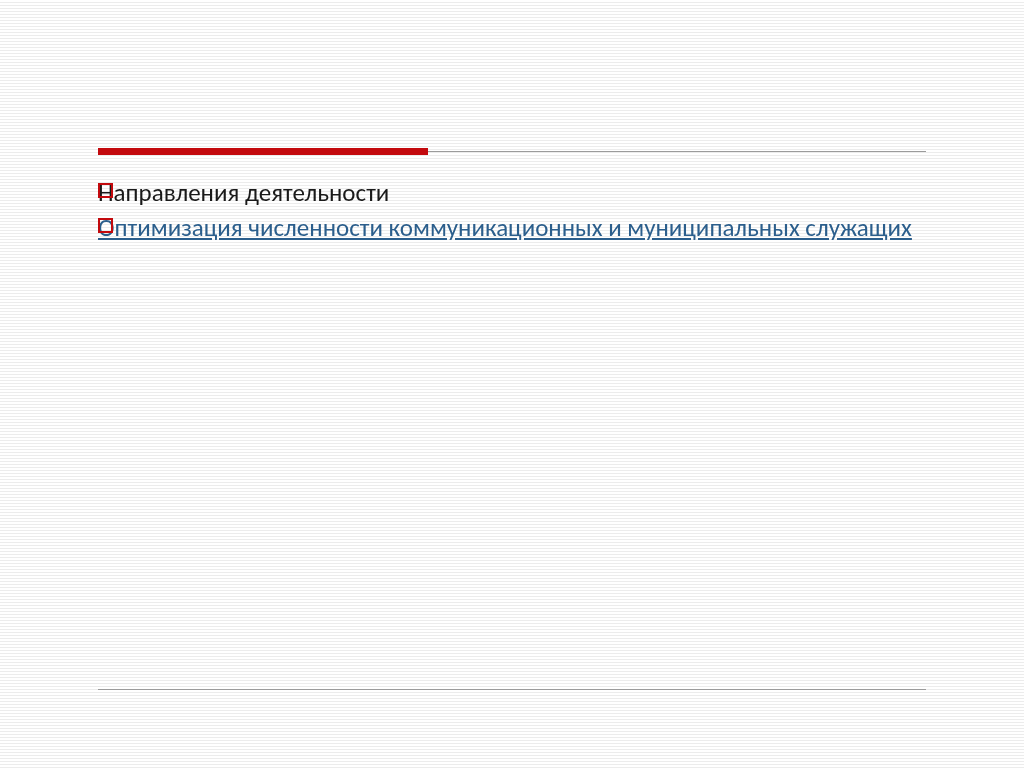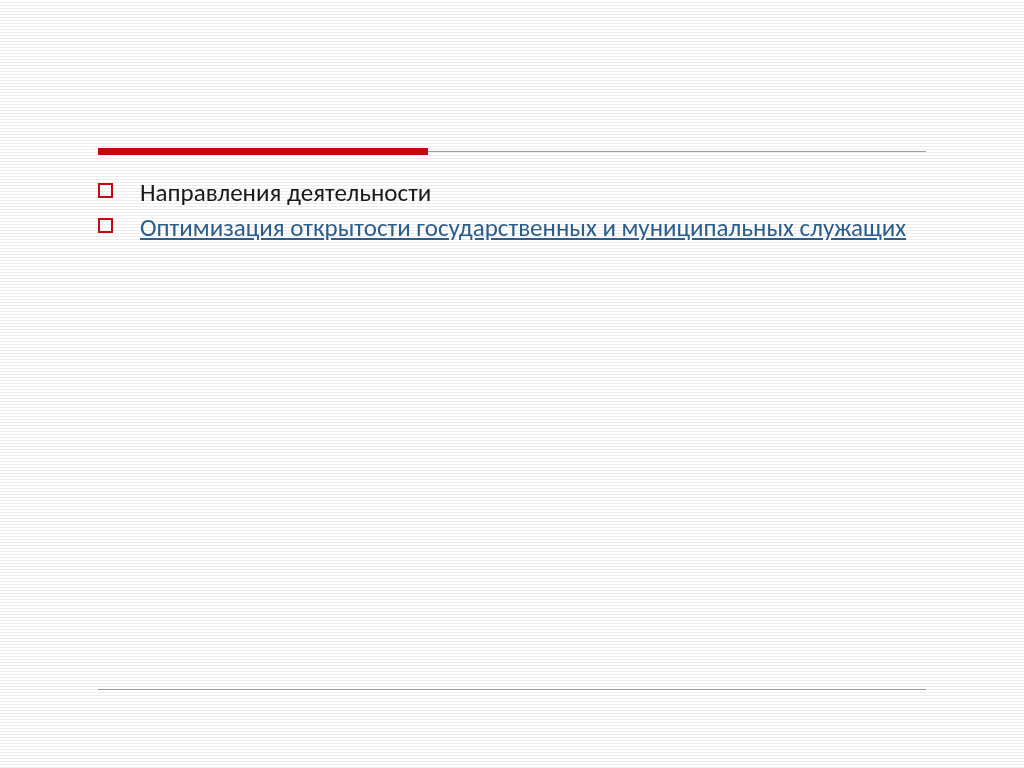--- a/index.html
+++ b/index.html
@@ -53,21 +53,20 @@
     left: 98px;
     right: 90px;
   }
   ul.bullets {
     list-style: none;
     margin: 0;
     padding: 0;
   }
   ul.bullets > li {
     position: relative;
-    padding-left: 42px;
     font-size: 25px;
     line-height: 1.22;
     color: #1a1a1a;
     margin: 0 0 4px 0;
   }
   ul.bullets > li .sq {
     position: absolute;
     left: 0;
     top: 5px;
     width: 15px;
@@ -111,21 +110,21 @@
 
       <li>
         <span class="sq"></span>
         <span class="plain">Направления деятельности</span>
       </li>
 
 
 
       <li>
         <span class="sq"></span>
-        <span class="lnk">Оптимизация открытости государственных и муниципальных служащих</span>
+        <span class="lnk">Оптимизация численности коммуникационных и муниципальных служащих</span>
       </li>
 
     </ul>
   </div>
 
   <div class="bottom-rule"></div>
 
 </div>
 
 </body></html>

